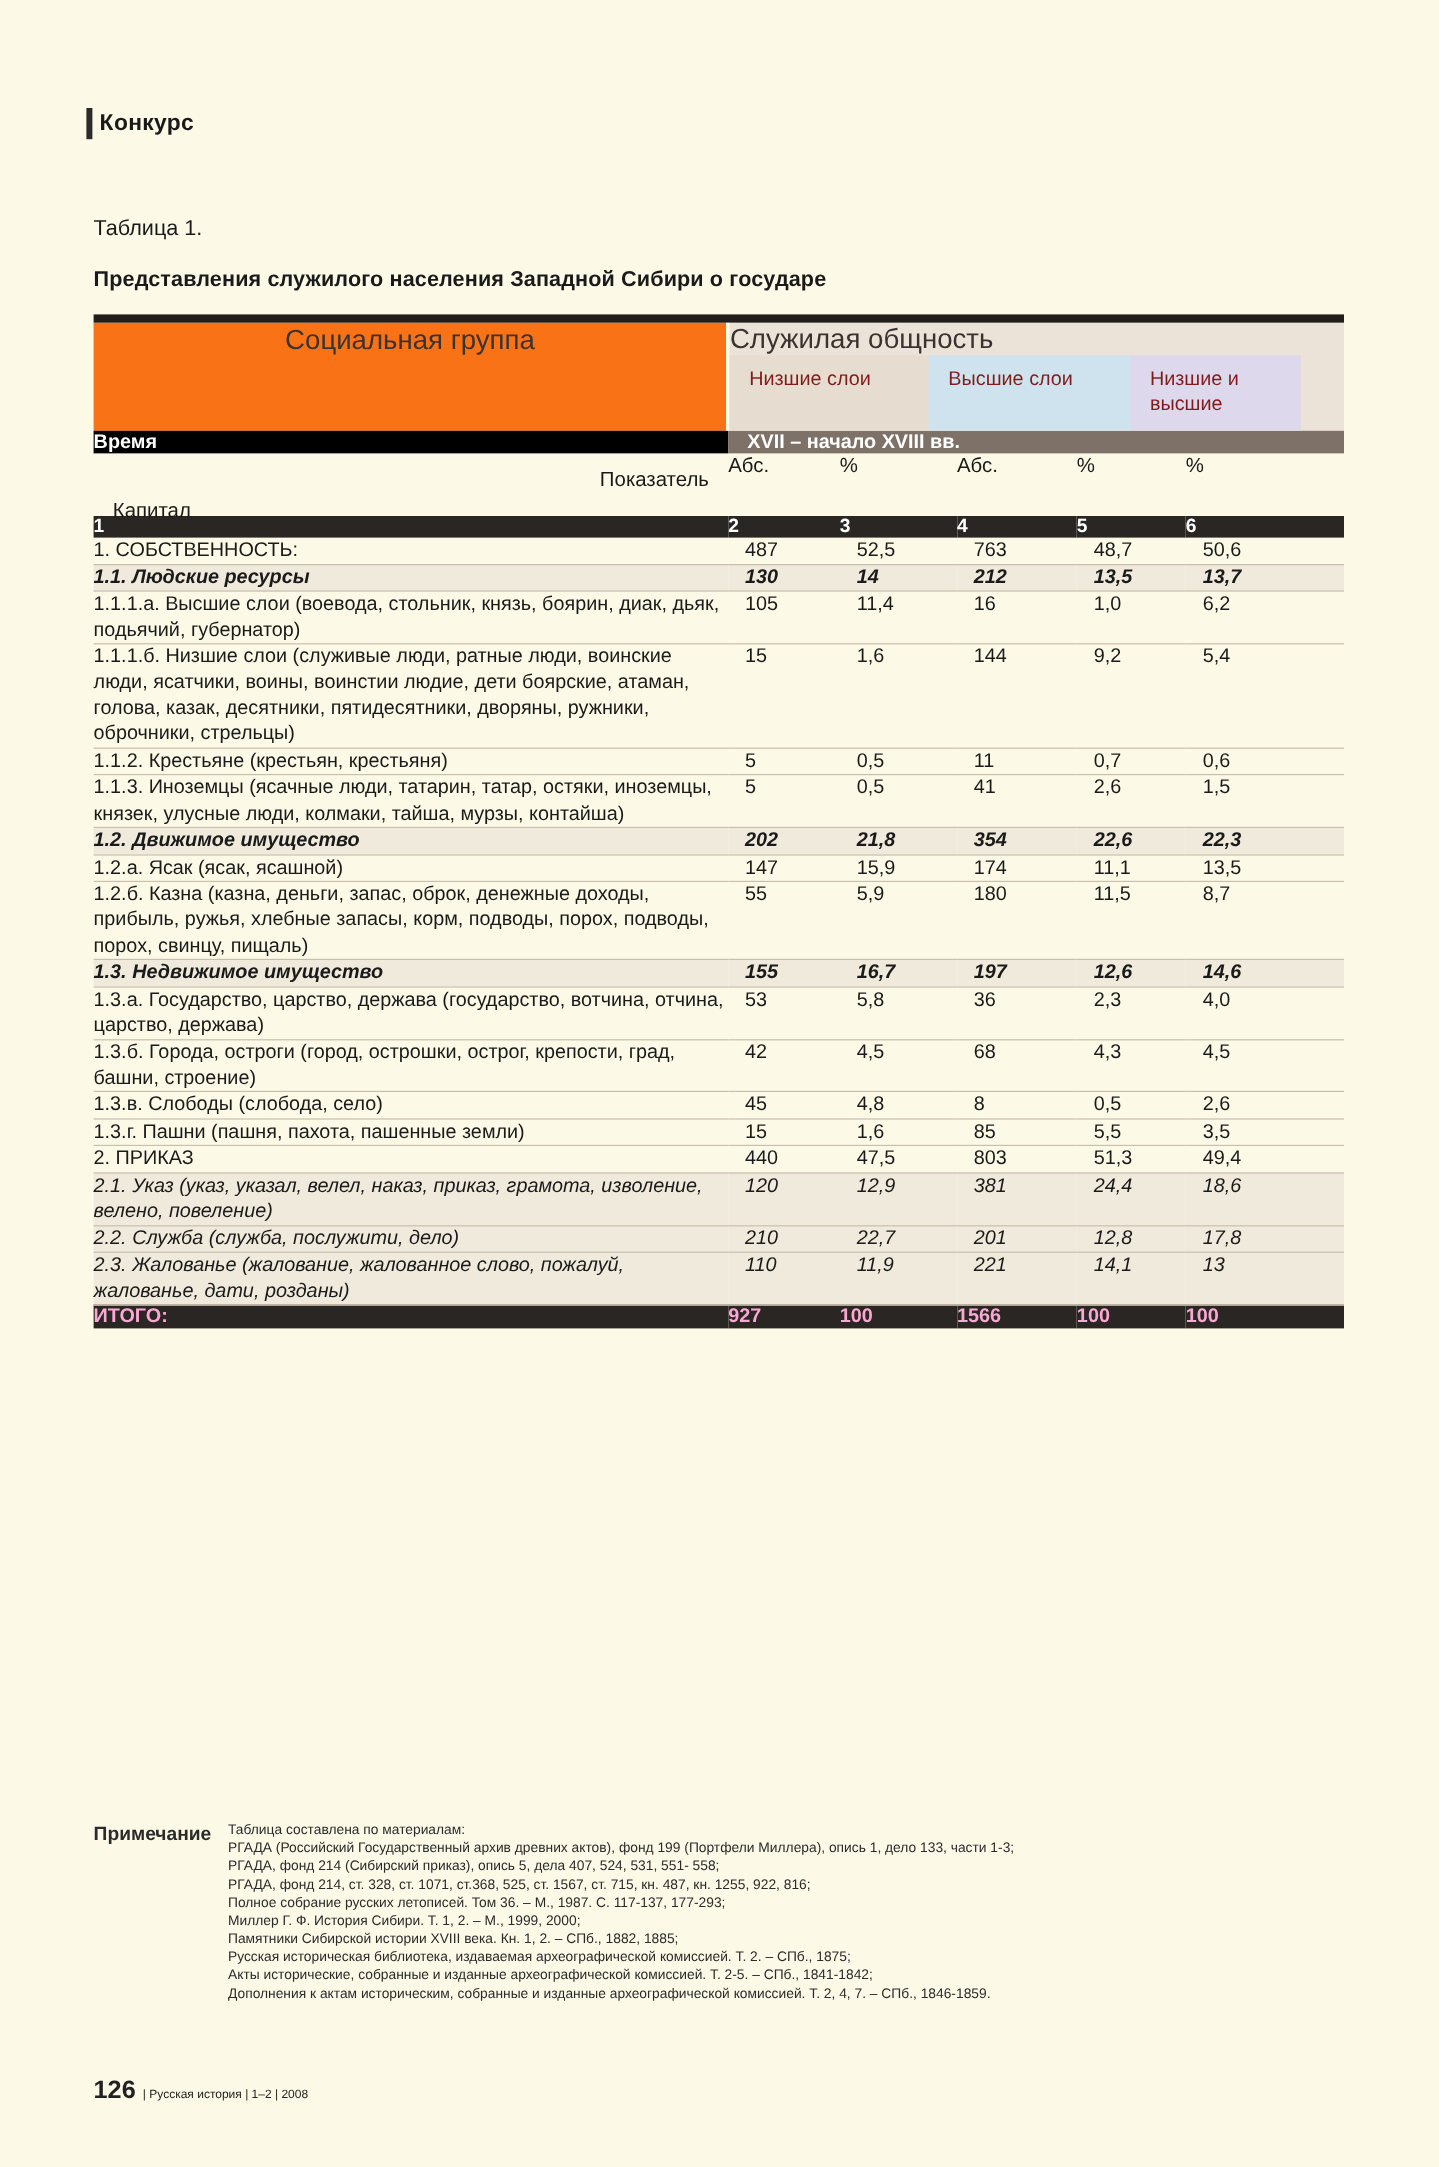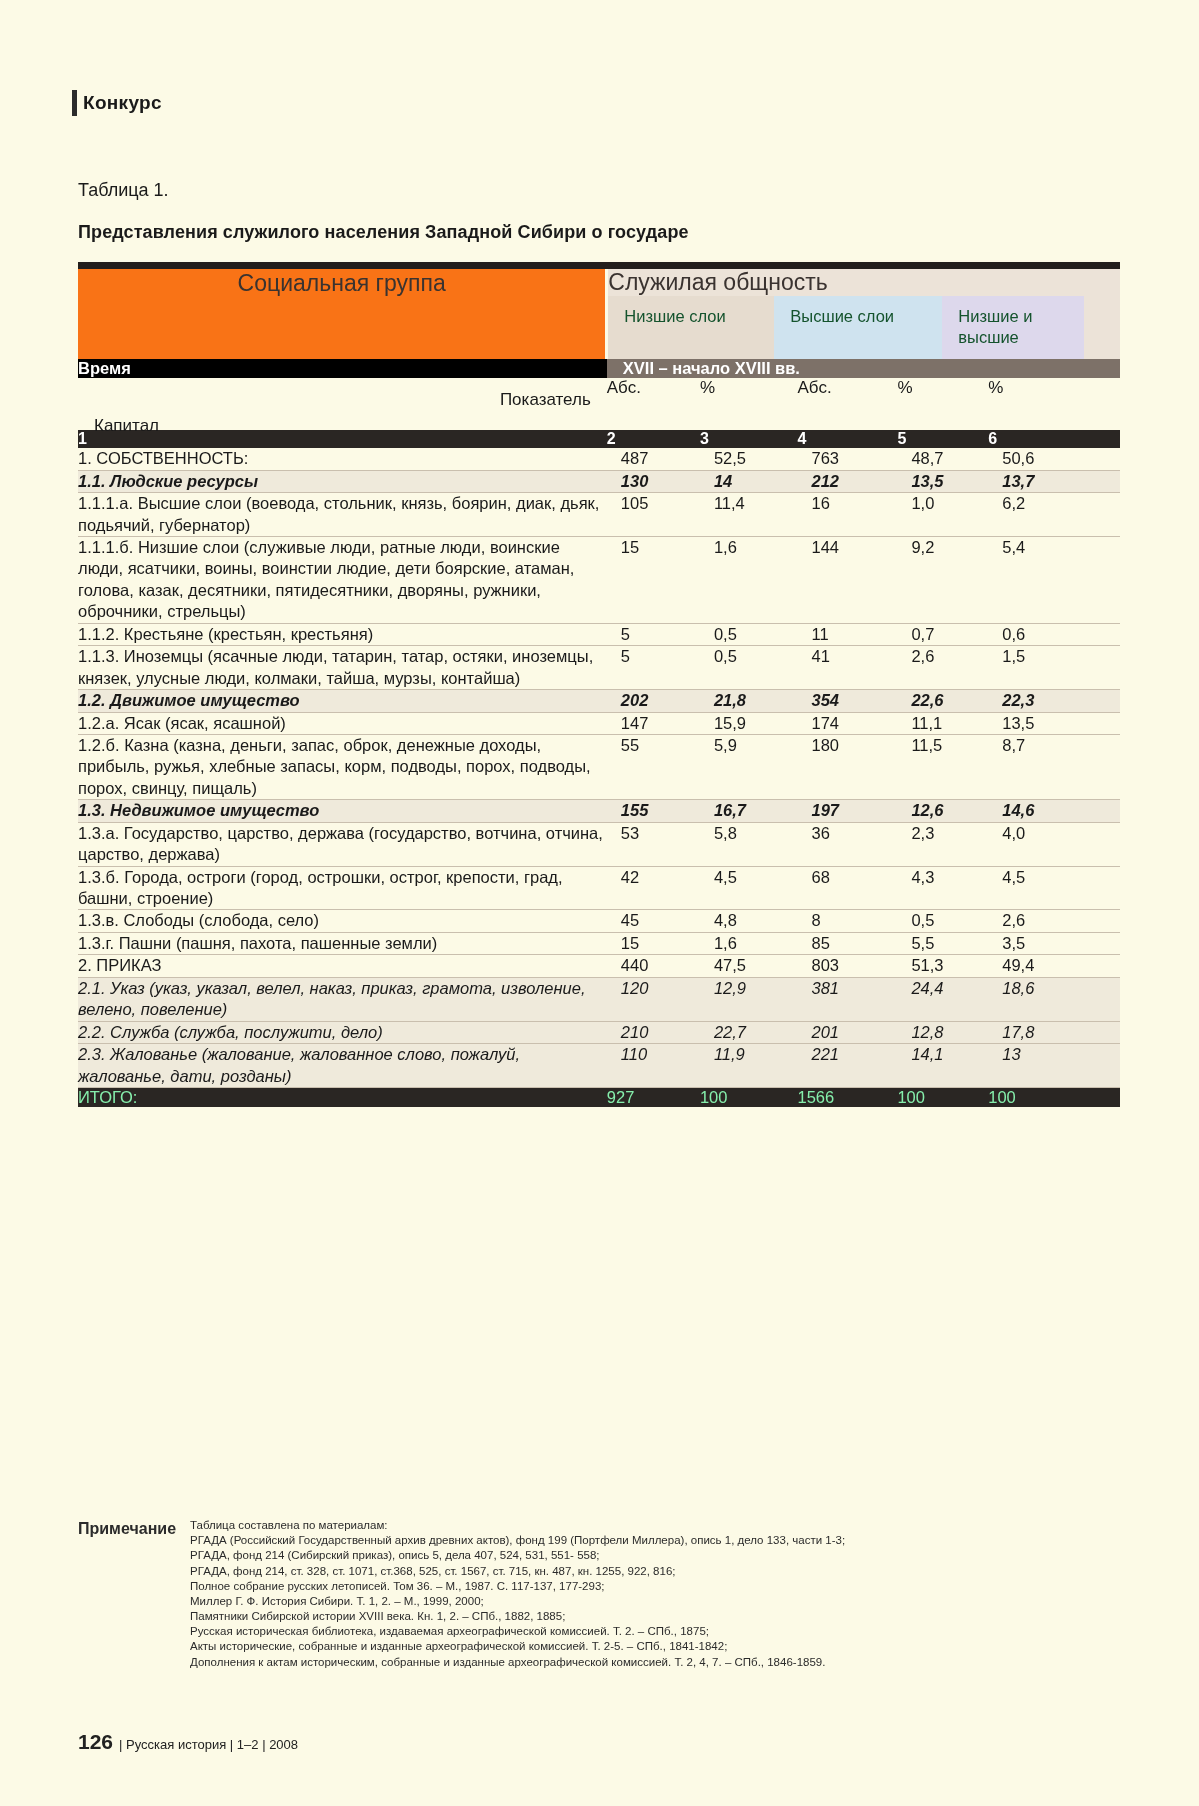--- a/index.html
+++ b/index.html
@@ -88,21 +88,21 @@
     color: #3a3330;
   }
   .hdr-sub {
     display: flex;
     width: 100%;
   }
   .hdr-sub > div {
     padding: 10px 10px 12px 16px;
     font-size: 16.5px;
     line-height: 1.25;
-    color: #14532d;
+    color: #7f1d1d;
     box-sizing: border-box;
   }
   .hdr-sub .c1 { background: #e6dccf; width: 166px; }
   .hdr-sub .c2 { background: #cfe3ef; width: 168px; }
   .hdr-sub .c3 { background: #ddd8ec; width: 142px; }
 
   .band-dark td {
     background: #000000;
     color: #ffffff;
     font-weight: bold;
@@ -152,22 +152,22 @@
     text-align: left;
     padding-left: 14px;
     padding-right: 6px;
     white-space: nowrap;
   }
   .shade td { background: #efeadb; }
   .italic td { font-style: italic; }
   .bold-it td { font-style: italic; font-weight: bold; }
   .total td {
     background: #2a2623;
-    color: #86efac;
-    font-weight: normal;
+    color: #f9a8d4;
+    font-weight: bold;
     padding: 8px 10px 8px 16px;
     font-size: 16.5px;
     border-bottom: none;
   }
   col.c-label { width: 492px; }
   col.c-a1 { width: 82px; }
   col.c-p1 { width: 86px; }
   col.c-a2 { width: 88px; }
   col.c-p2 { width: 80px; }
   col.c-p3 { width: 116px; }
@@ -197,21 +197,21 @@
     left: 78px;
     top: 1730px;
     font-size: 13px;
     color: #222;
   }
   .footer .pageno {
     font-size: 21px;
     font-weight: bold;
     margin-right: 6px;
   }
-  .footer .meta { font-size: 13px; }
+  .footer .meta { font-size: 10px; }
 </style>
 </head>
 <body>
 
 <div class="page">
 
   <div class="header">
     <div class="header-bar"></div>
     <div class="header-title">Конкурс</div>
   </div>

